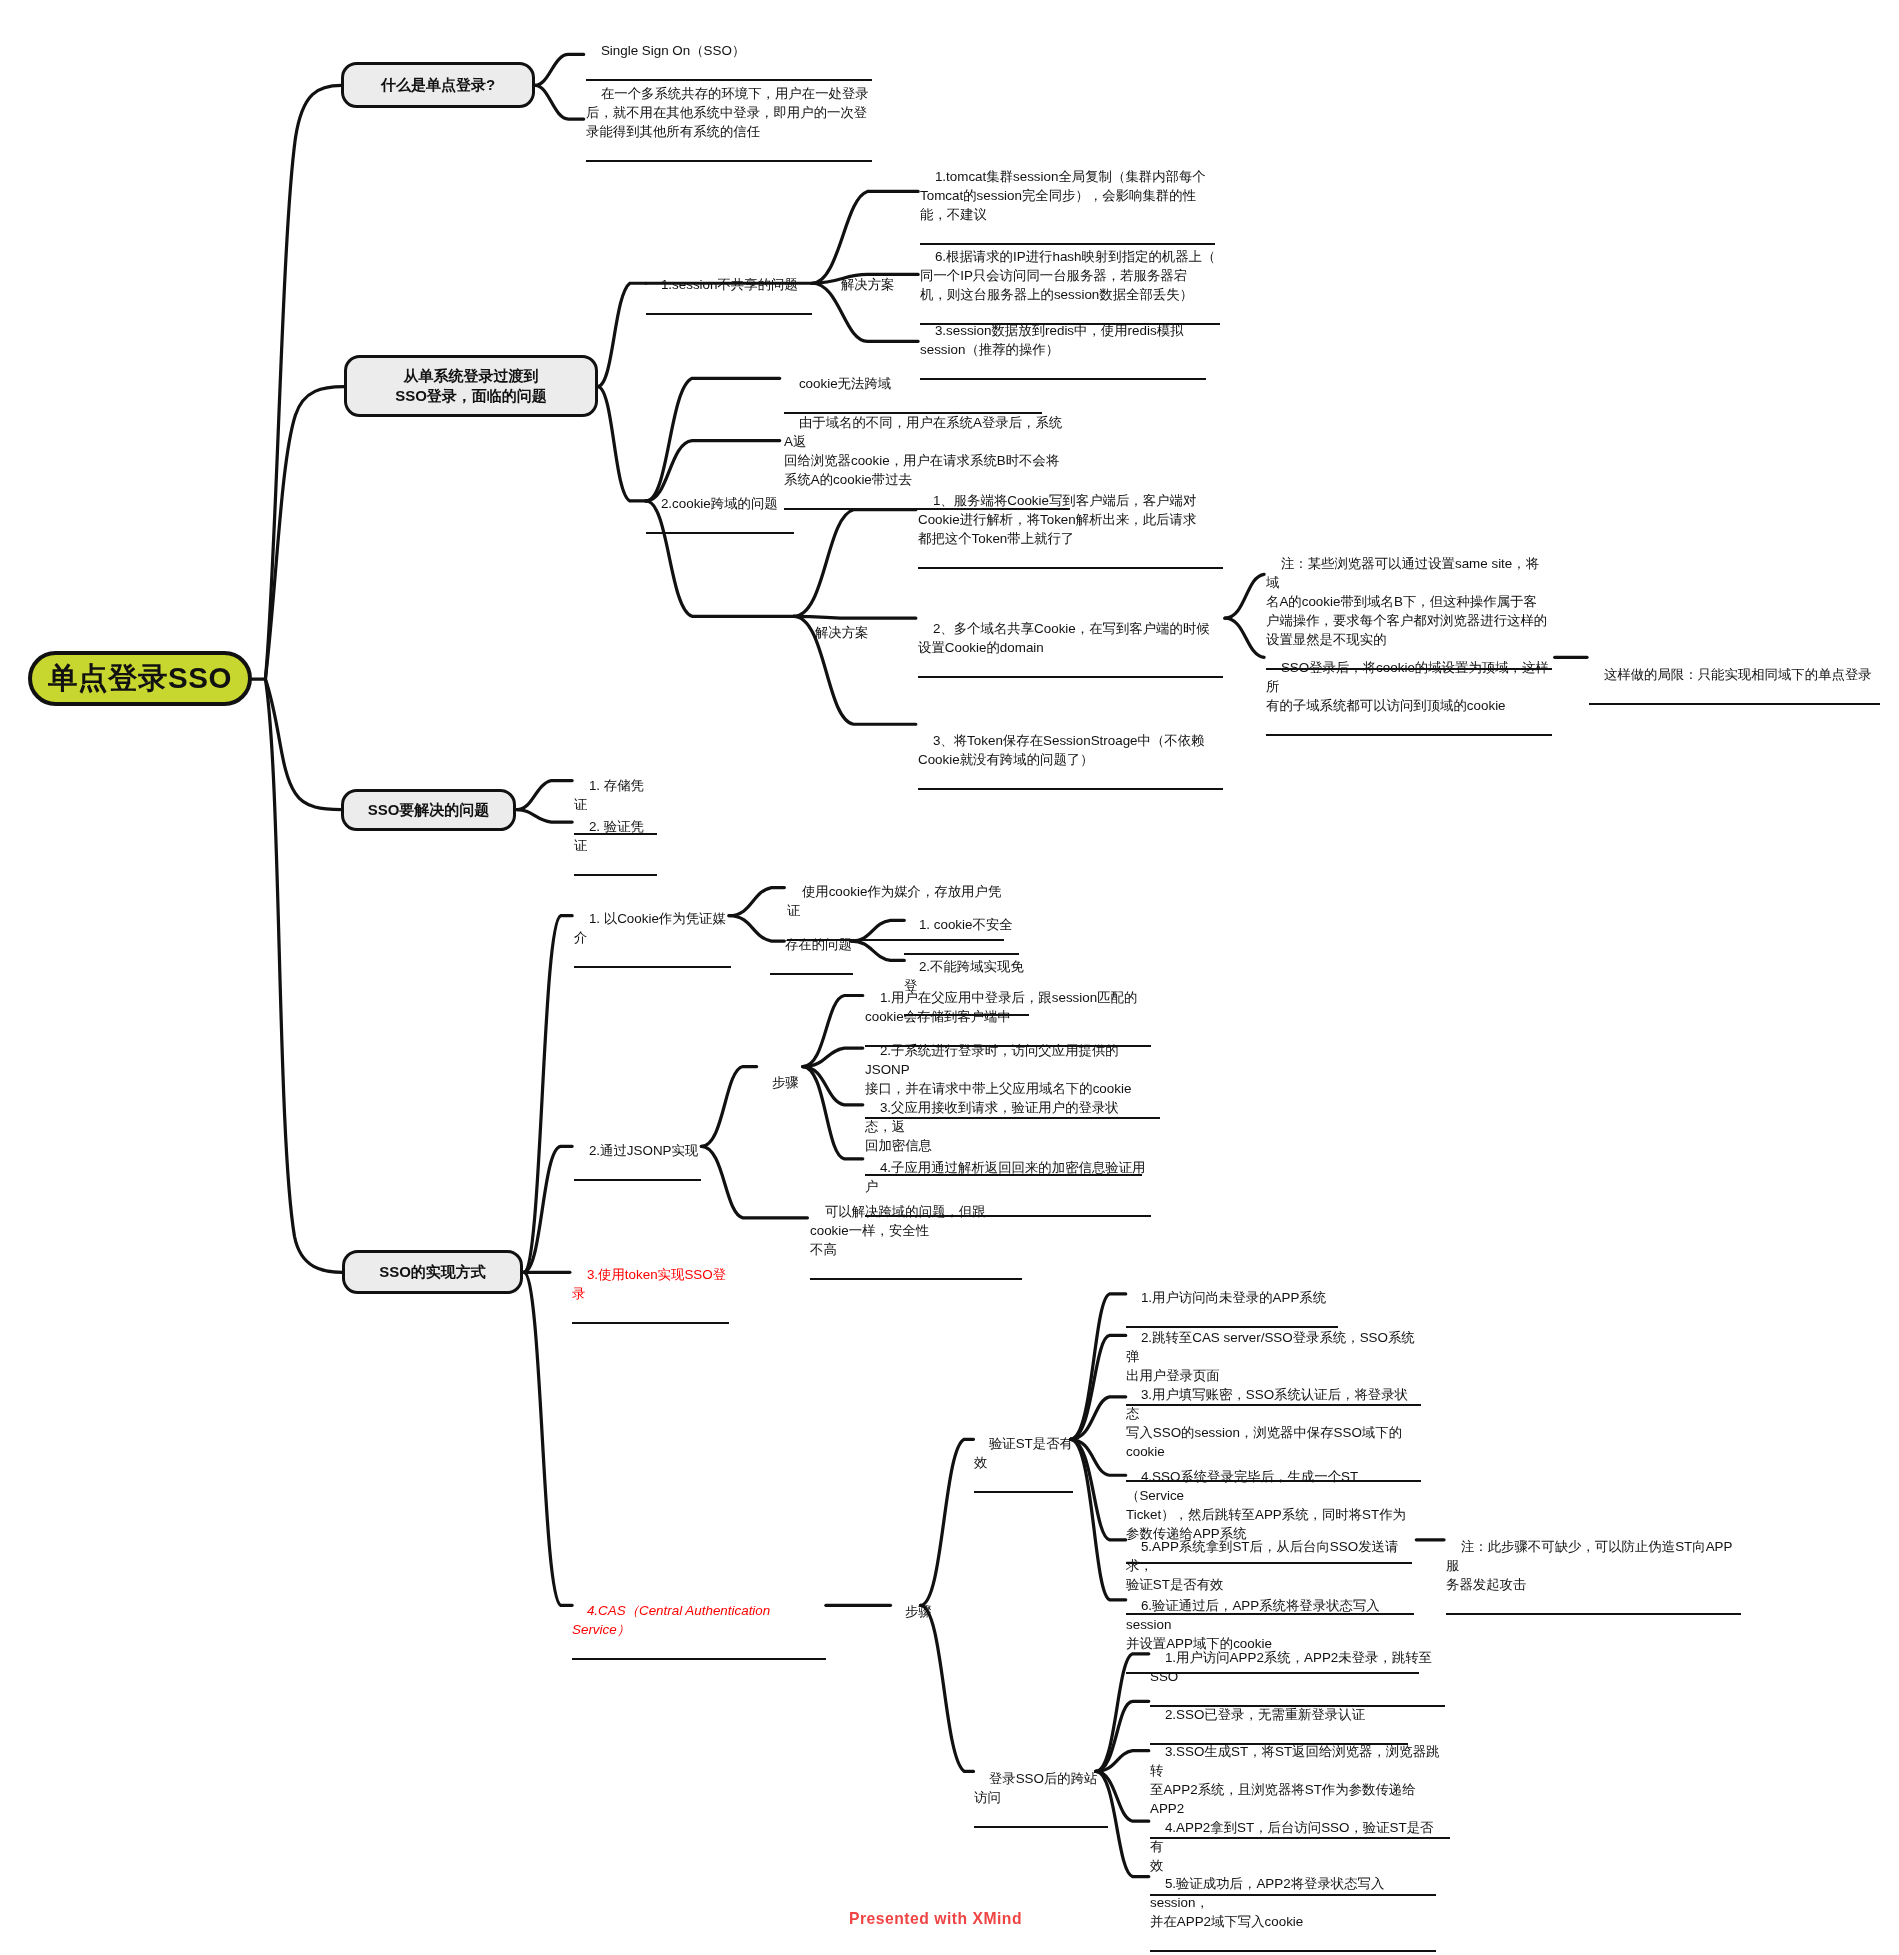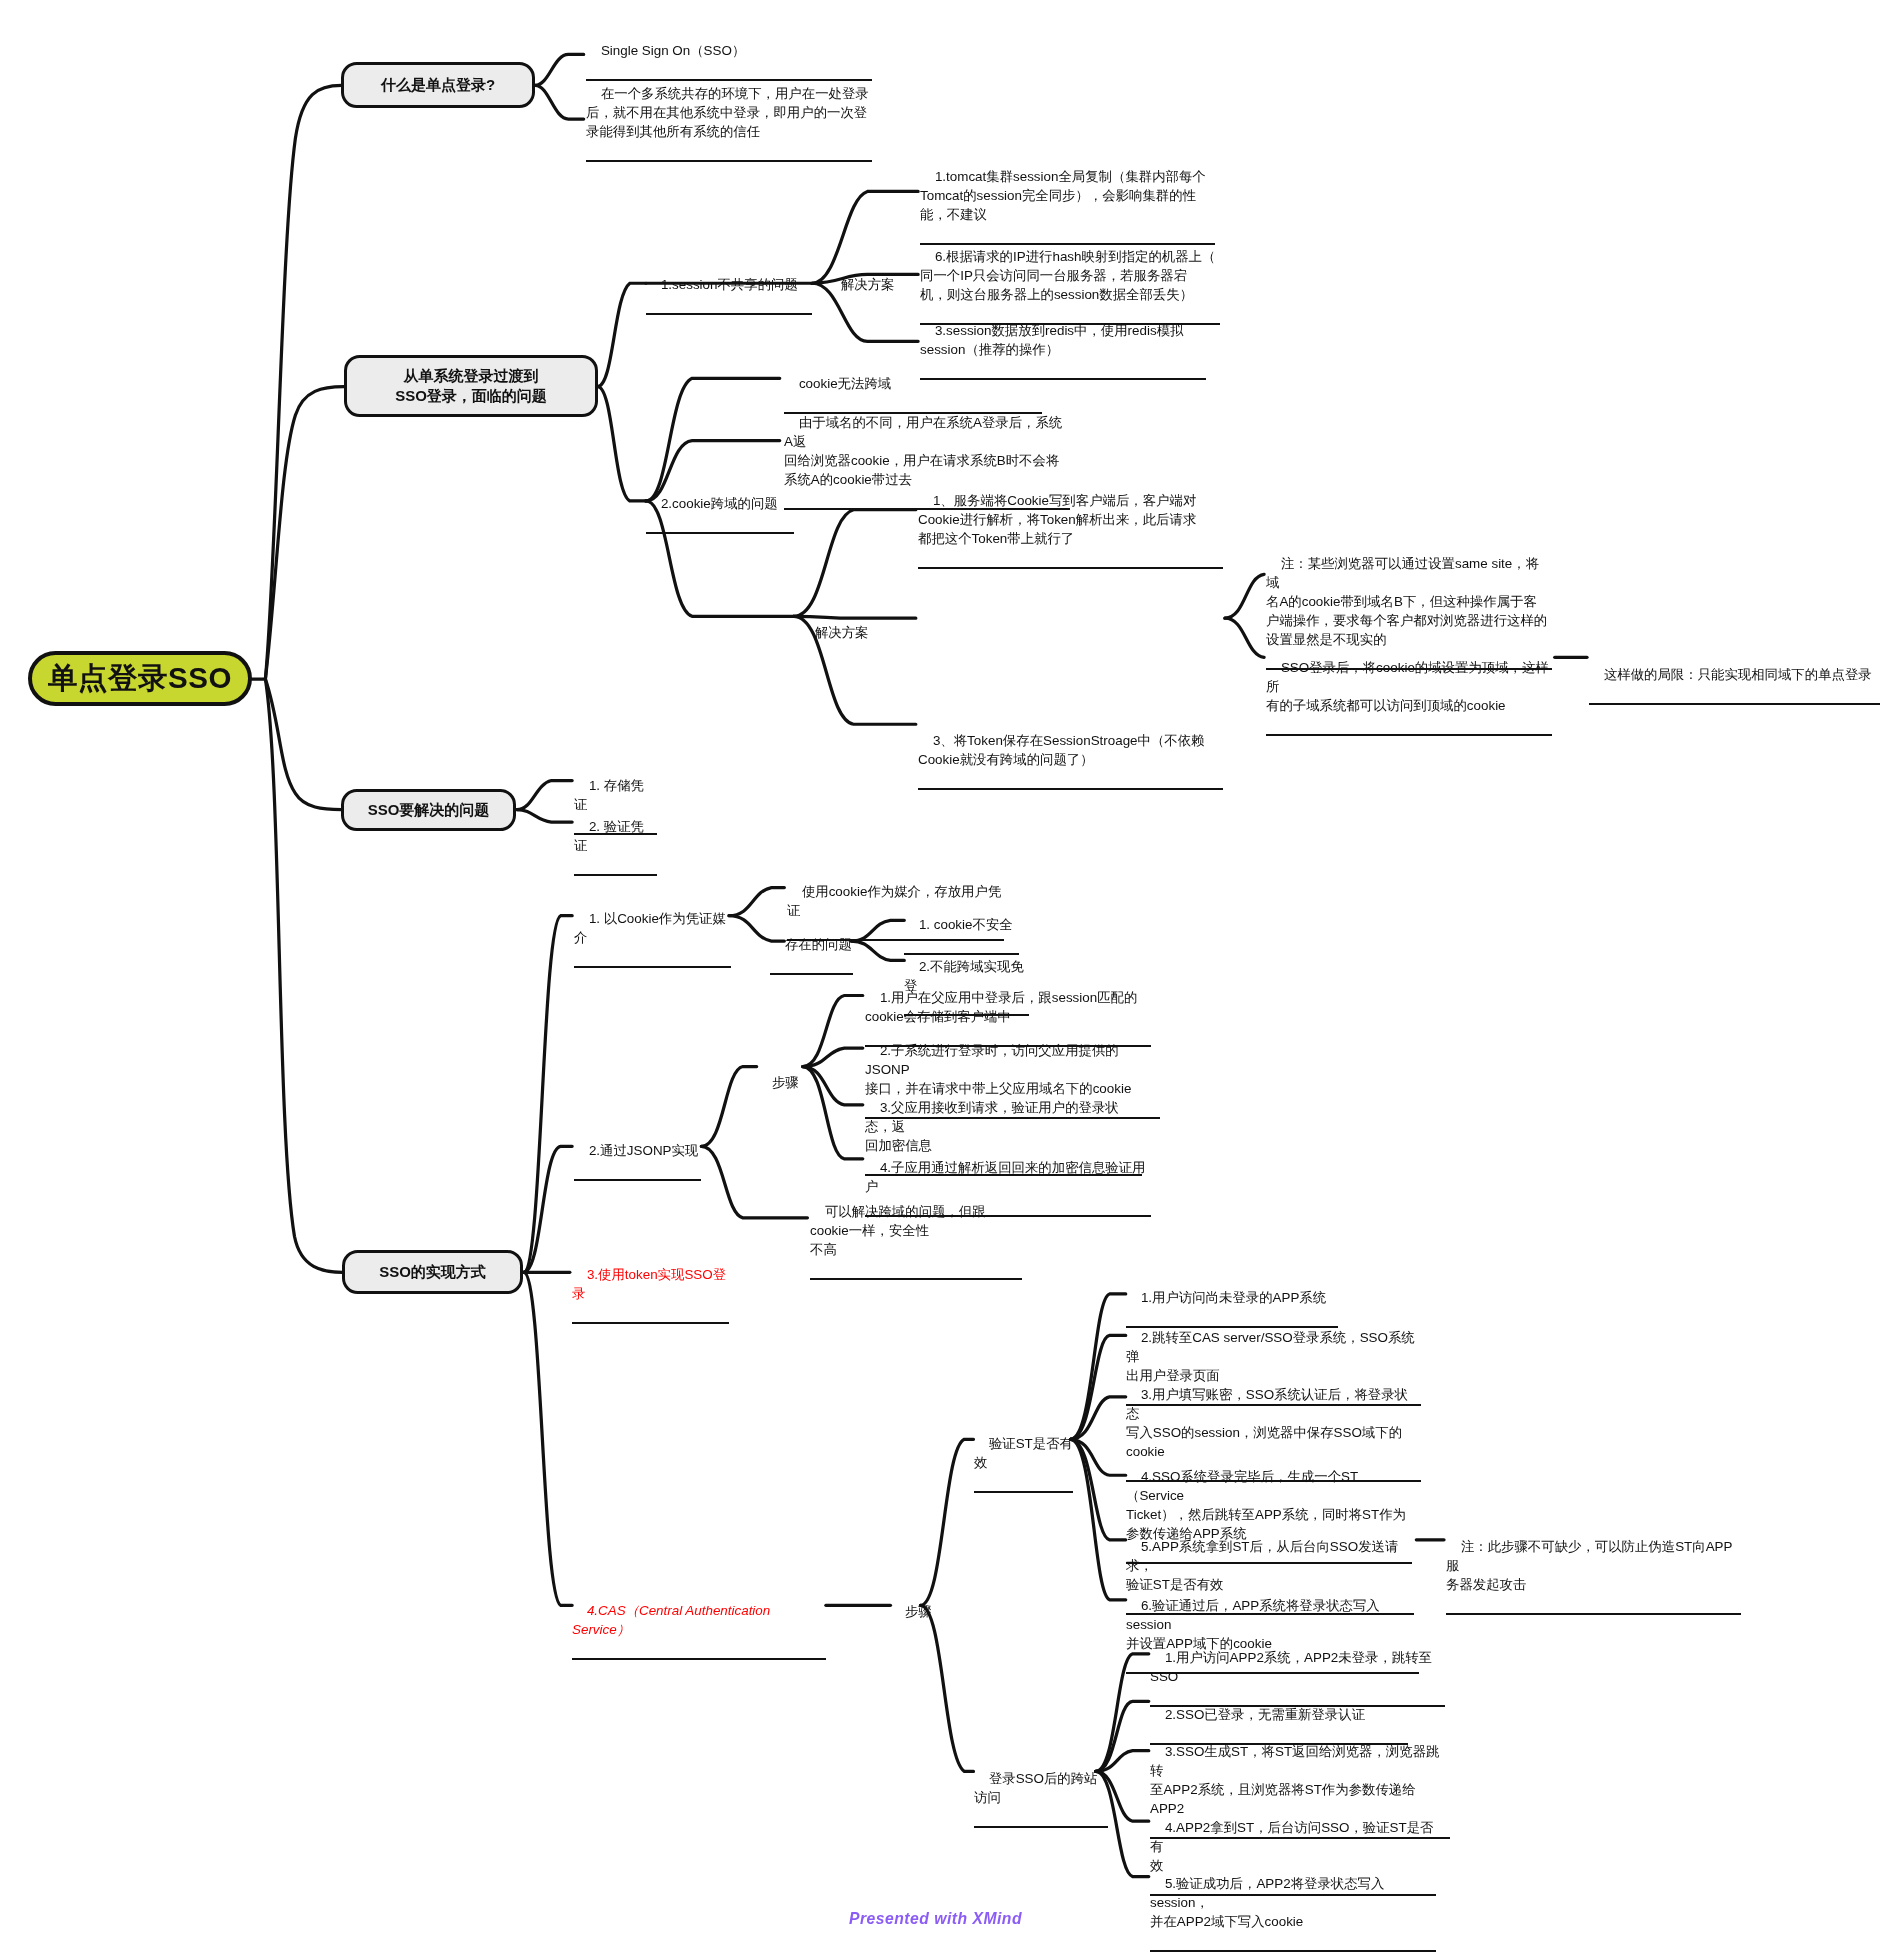--- a/index.html
+++ b/index.html
@@ -19,21 +19,21 @@
     display:flex;align-items:center;justify-content:center;text-align:center;
     font-size:15px;font-weight:bold;color:#111;line-height:1.35;padding:2.8px 8.3px;
   }
   .leaf{
     font-size:13.4px;color:#111;line-height:1.42;
     white-space:pre-wrap;
   }
   .leaf.red{color:#ff0000;}
   .underlined{border-bottom:2.8px solid #111;}
   .footer{
-    position:absolute;font-size:15.7px;color:#8b5cf6;font-weight:bold;letter-spacing:0.5px;font-style:italic;
+    position:absolute;font-size:15.7px;color:#ef4444;font-weight:bold;letter-spacing:0.5px;
   }
 </style>
 </head>
 <body>
 
 <div id="canvas">
 
   <svg class="links" viewBox="0 0 4116 4238">
     <g fill="none" stroke="#111" stroke-width="7" stroke-linecap="round">
 
@@ -173,20 +173,24 @@
 系统A的cookie带过去</span>
   </div>
   <div class="node leaf" style="left:800px;top:604px;width:83px;">
     <span>解决方案</span>
   </div>
   <div class="node leaf underlined" style="left:918px;top:472px;width:305px;">
     <span>1、服务端将Cookie写到客户端后，客户端对
 Cookie进行解析，将Token解析出来，此后请求
 都把这个Token带上就行了</span>
   </div>
+  <div class="node leaf underlined" style="left:918px;top:600px;width:305px;">
+    <span>2、多个域名共享Cookie，在写到客户端的时候
+设置Cookie的domain</span>
+  </div>
   <div class="node leaf underlined" style="left:918px;top:712px;width:305px;">
     <span>3、将Token保存在SessionStroage中（不依赖
 Cookie就没有跨域的问题了）</span>
   </div>
   <div class="node leaf underlined" style="left:1266px;top:535px;width:286px;">
     <span>注：某些浏览器可以通过设置same site，将域
 名A的cookie带到域名B下，但这种操作属于客
 户端操作，要求每个客户都对浏览器进行这样的
 设置显然是不现实的</span>
   </div>

